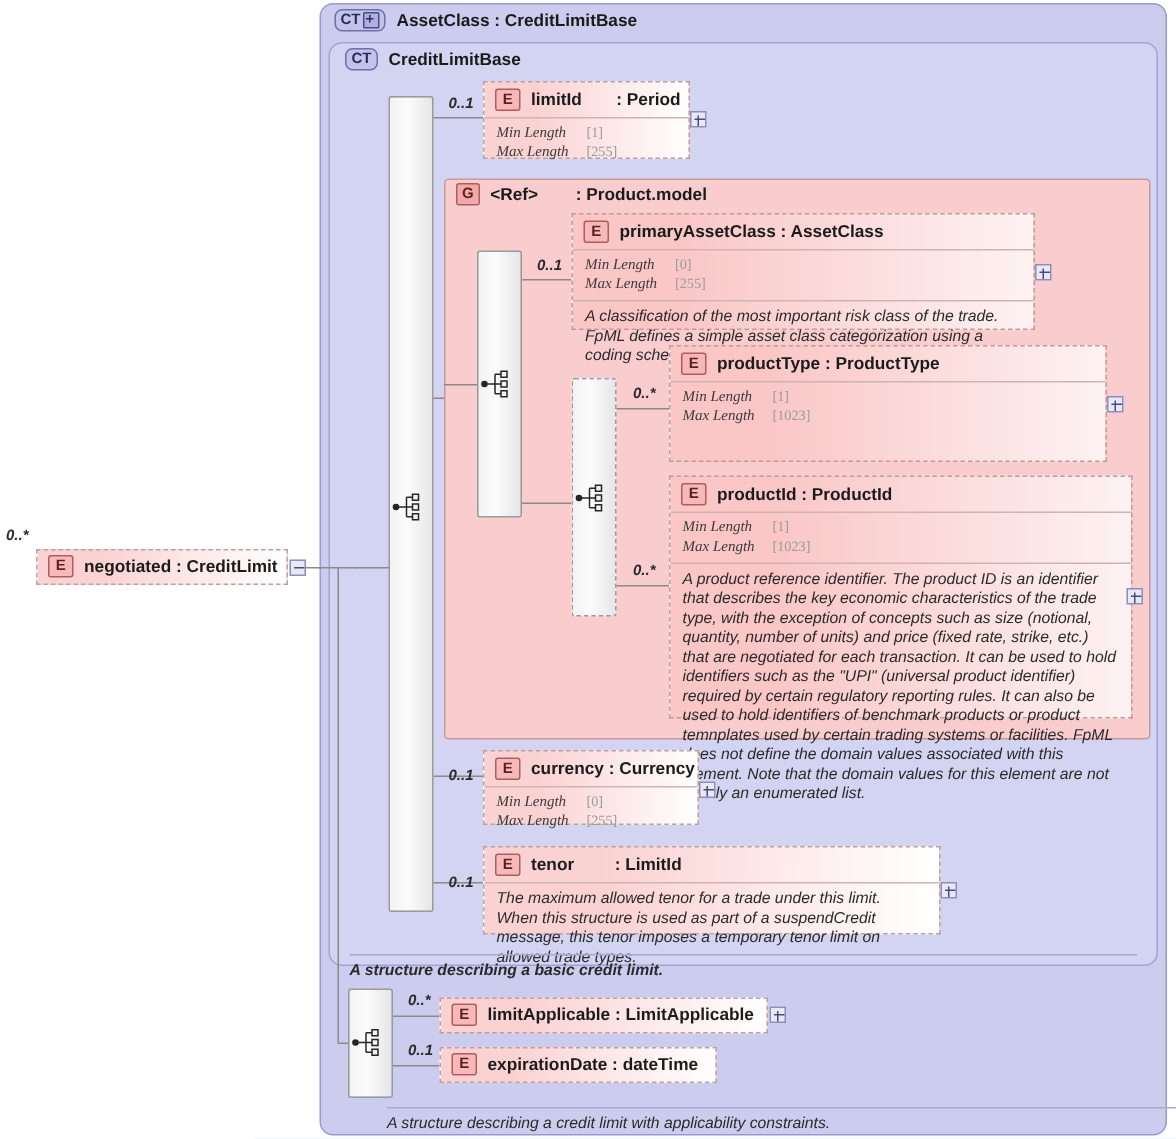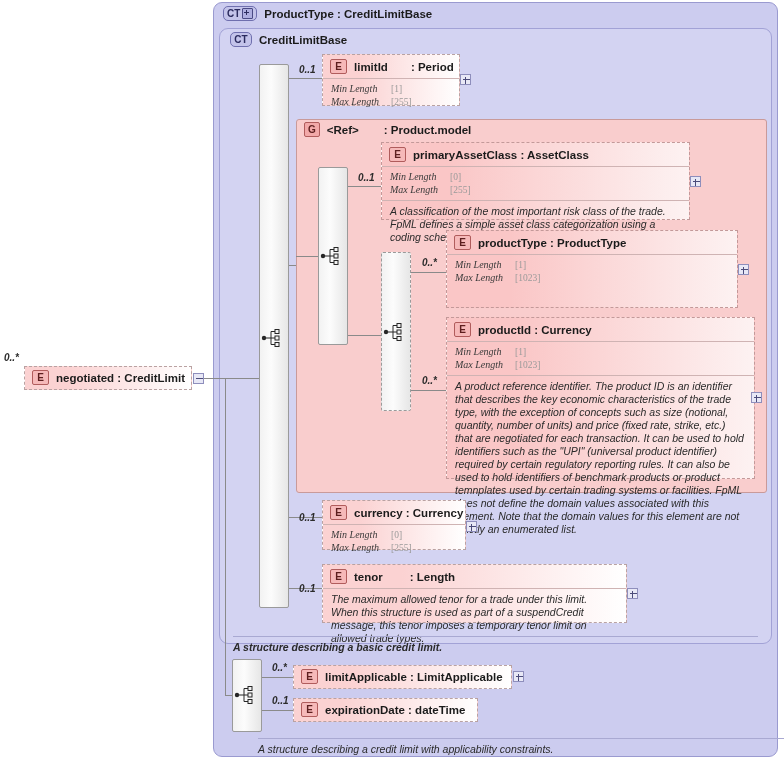--- a/index.html
+++ b/index.html
@@ -149,21 +149,21 @@
 </head>
 <body>
 
 <div class="abs ct-outer"></div>
 
 <div class="abs hdr-row" style="left:223px;top:6px;">
   <span class="badge">
     <span>CT</span>
       <span class="plus"></span>
   </span>
-  <span class="hdr-title">ProductType : CreditLimitBase</span>
+  <span class="hdr-title">AssetClass : CreditLimitBase</span>
 </div>
 
 <div class="abs ct-inner"></div>
 
 <div class="abs hdr-row" style="left:230px;top:32px;">
   <span class="badge">
     <span>CT</span>
   </span>
   <span class="hdr-title">CreditLimitBase</span>
 </div>
@@ -261,21 +261,21 @@
     <div class="facet"><span class="fk">Min Length</span><span class="fv">[1]</span></div>
     <div class="facet"><span class="fk">Max Length</span><span class="fv">[1023]</span></div>
   </div>
 </div>
 <div class="exp plus abs" style="left:738px;top:264px;"></div>
 
 <div class="abs card" style="left:422px;top:375px;">0..*</div>
 <div class="abs el on-pink" style="left:446px;top:317px;width:309px;height:162px;">
   <div class="el-head">
     <span class="badge-e">E</span>
-    <span class="el-name">productId : Currency</span>
+    <span class="el-name">productId : ProductId</span>
   </div>
   <div class="facets">
     <div class="facet"><span class="fk">Min Length</span><span class="fv">[1]</span></div>
     <div class="facet"><span class="fk">Max Length</span><span class="fv">[1023]</span></div>
   </div>
   <div class="doc">A product reference identifier. The product ID is an identifier that describes the key economic characteristics of the trade type, with the exception of concepts such as size (notional, quantity, number of units) and price (fixed rate, strike, etc.) that are negotiated for each transaction. It can be used to hold identifiers such as the "UPI" (universal product identifier) required by certain regulatory reporting rules. It can also be used to hold identifiers of benchmark products or product temnplates used by certain trading systems or facilities. FpML does not define the domain values associated with this element. Note that the domain values for this element are not strictly an enumerated list.</div>
 </div>
 <div class="exp plus abs" style="left:751px;top:392px;"></div>
 
 <div class="abs card" style="left:299px;top:512px;">0..1</div>
@@ -289,21 +289,21 @@
     <div class="facet"><span class="fk">Max Length</span><span class="fv">[255]</span></div>
   </div>
 </div>
 <div class="exp plus abs" style="left:466px;top:521px;"></div>
 
 <div class="abs card" style="left:299px;top:583px;">0..1</div>
 <div class="abs el" style="left:322px;top:564px;width:305px;height:59px;">
   <div class="el-head">
     <span class="badge-e">E</span>
     <span class="el-name">tenor</span>
-    <span class="el-name" style="margin-left:20px;">: Length</span>
+    <span class="el-name" style="margin-left:20px;">: LimitId</span>
   </div>
   <div class="doc">The maximum allowed tenor for a trade under this limit. When this structure is used as part of a suspendCredit message, this tenor imposes a temporary tenor limit on allowed trade types.</div>
 </div>
 <div class="exp plus abs" style="left:627px;top:588px;"></div>
 
 <div class="abs ct-doc" style="left:233px;top:636px;width:525px;font-weight:bold;">A structure describing a basic credit limit.</div>
 
 <div class="abs comp" style="left:232px;top:659px;width:30px;height:73px;"></div>
 <svg class="seq-ico" style="left:234px;top:685px;" viewBox="0 0 24 20">
   <circle cx="3" cy="10" r="2.2" fill="#262626"></circle>

